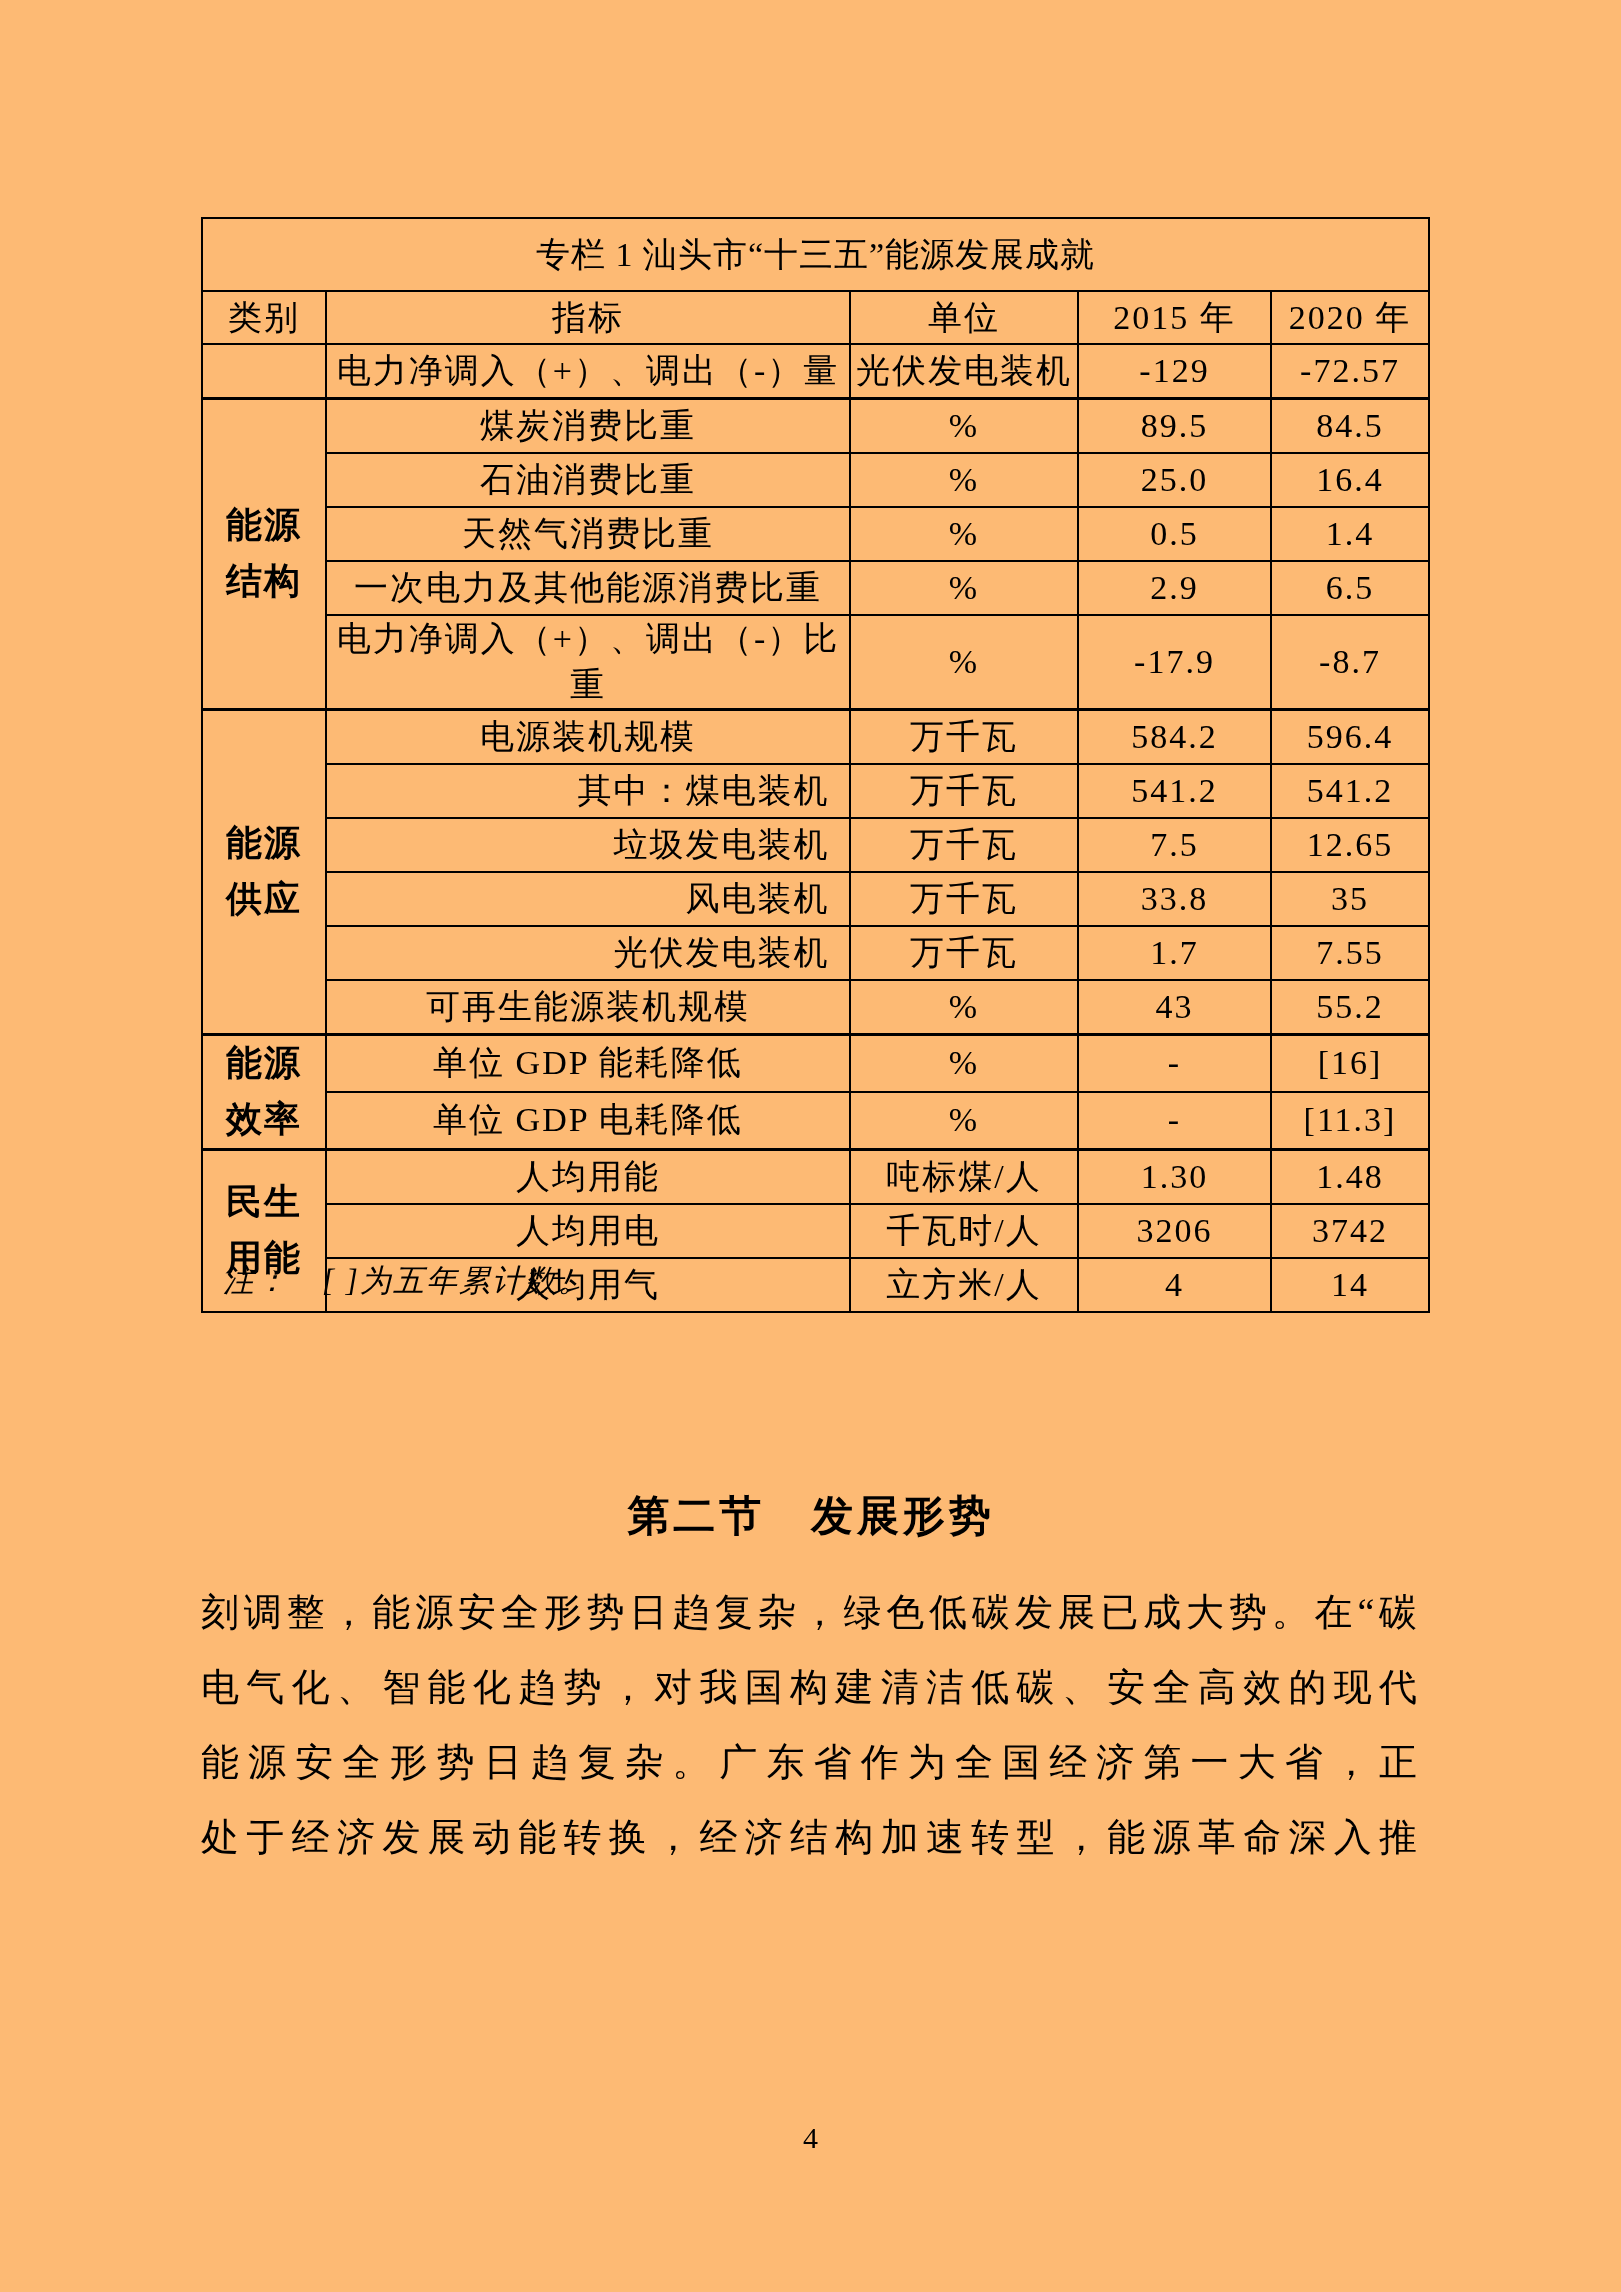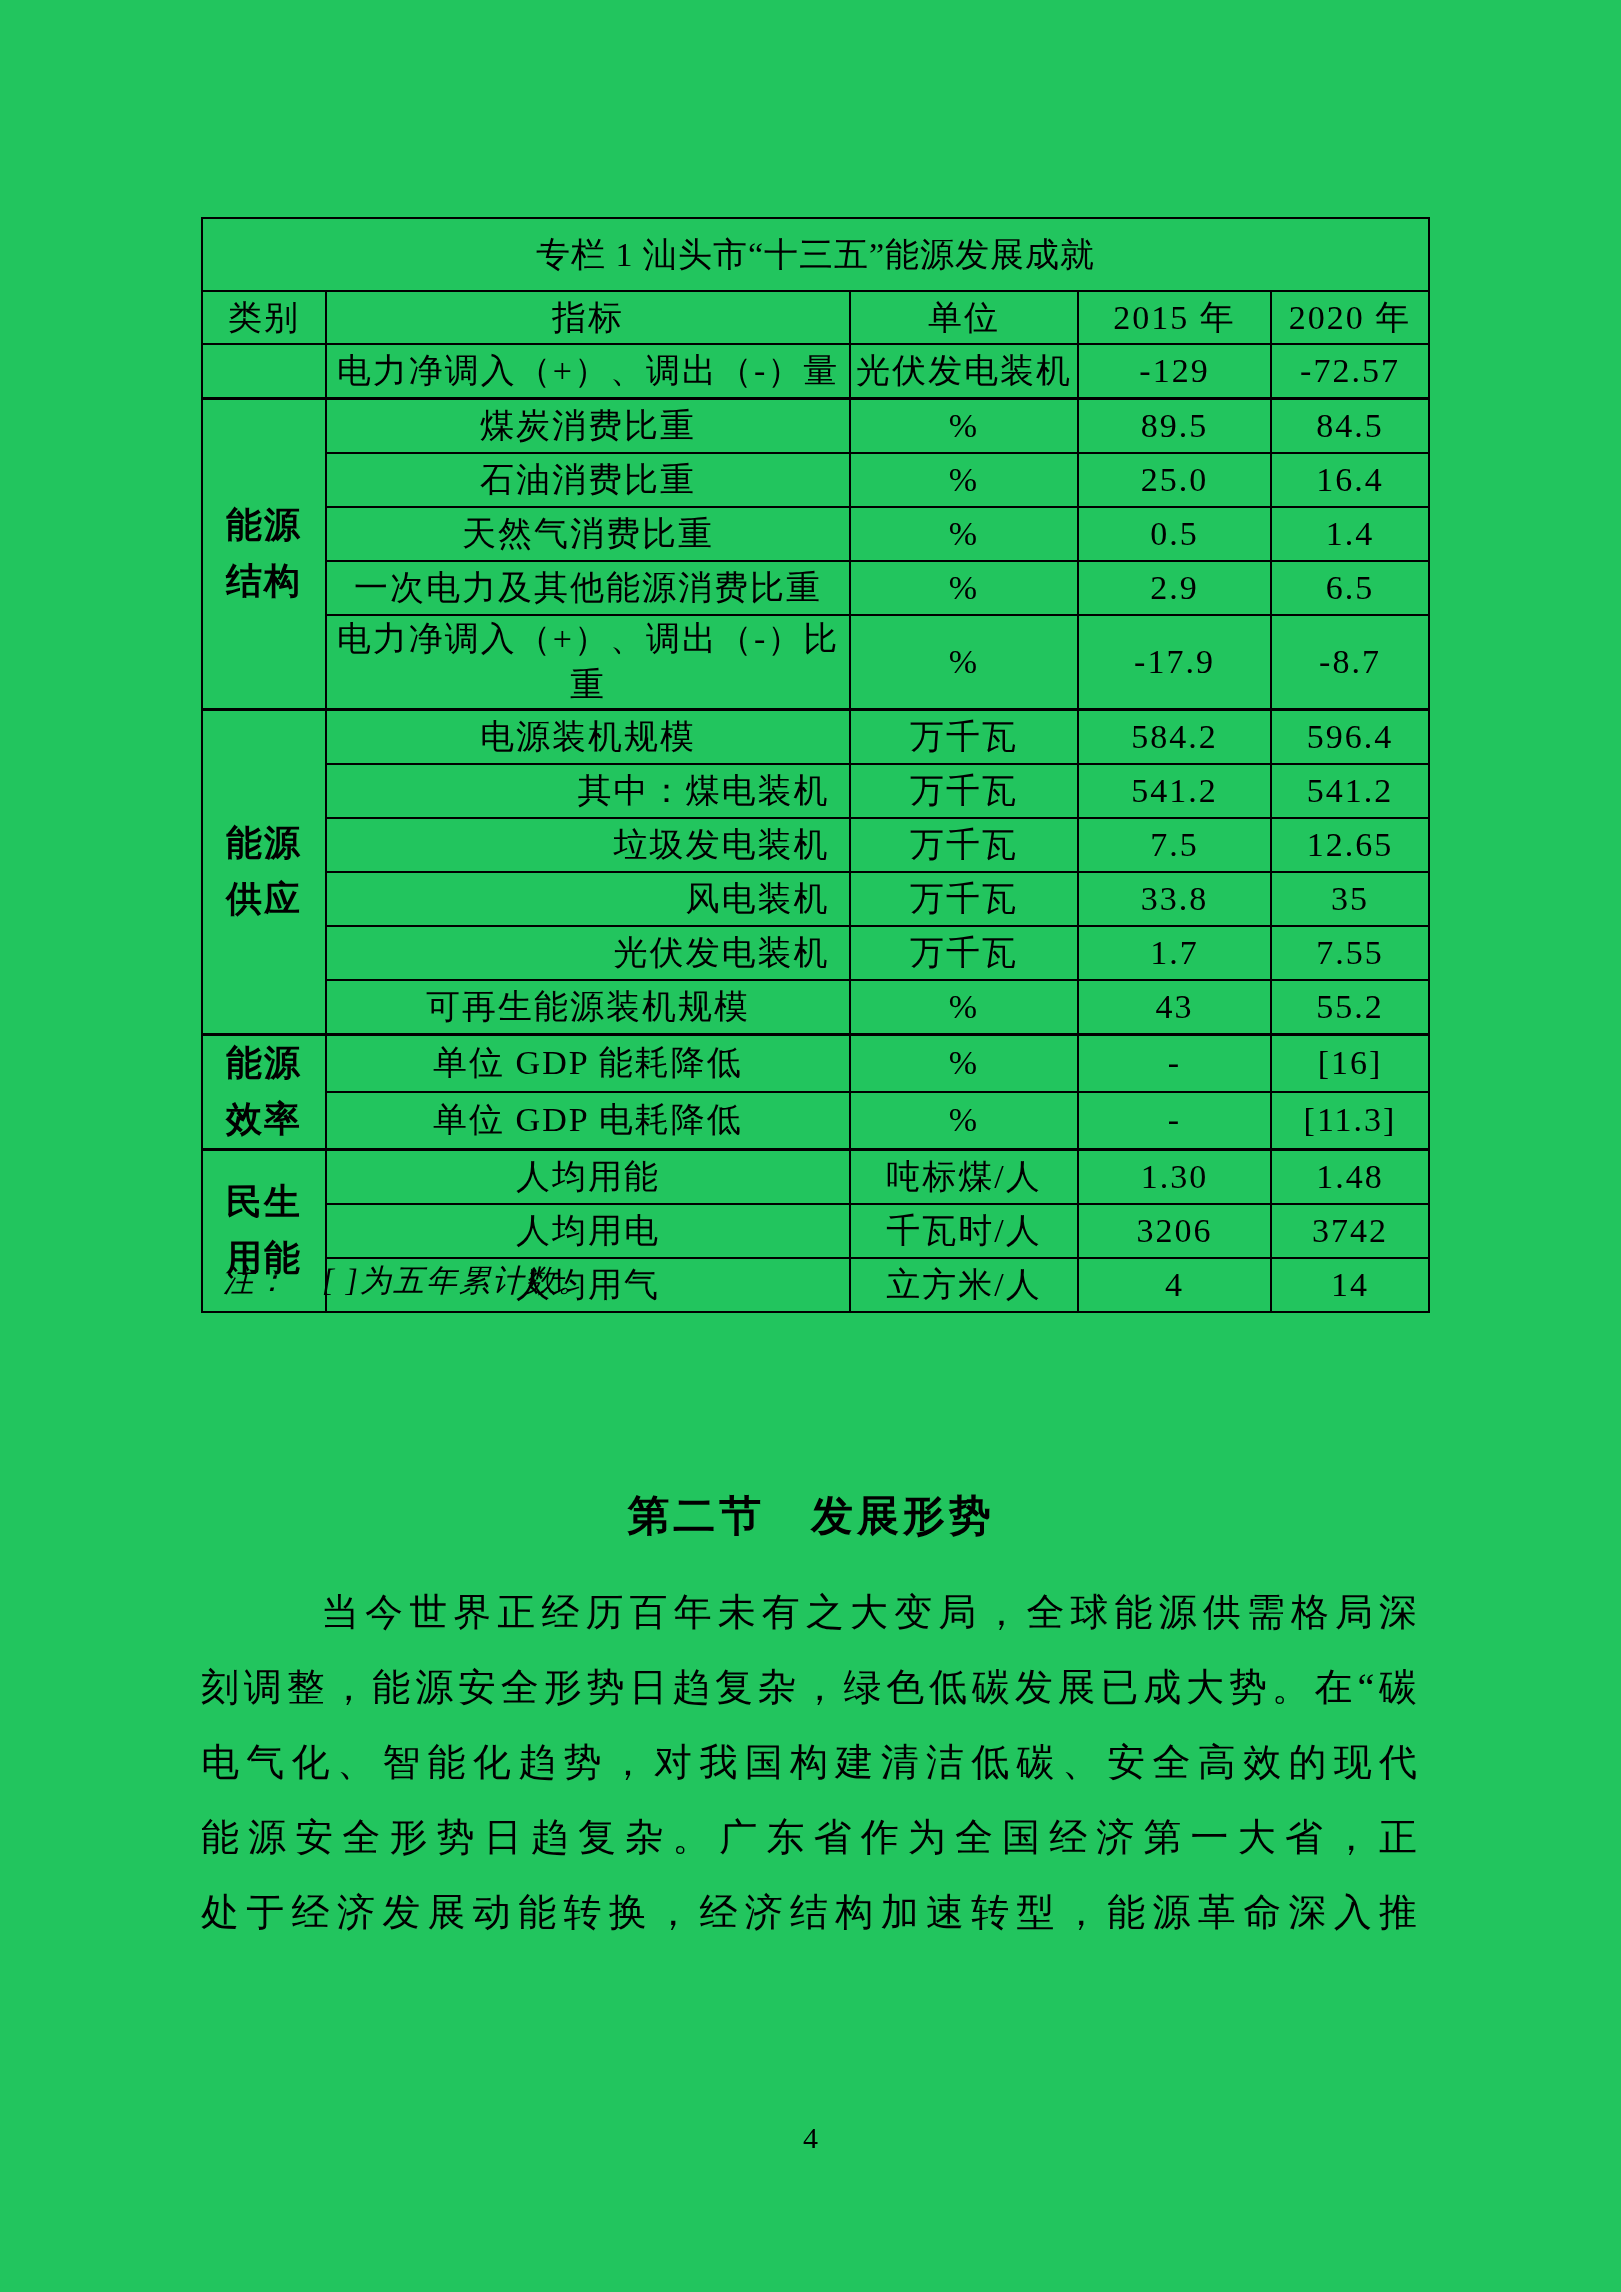--- a/index.html
+++ b/index.html
@@ -1,19 +1,19 @@
 <!DOCTYPE html>
 <html><head>
 <meta charset="utf-8">
 <style>
   html,body { margin:0; padding:0; background:#888; }
   .page {
     position: relative;
     width: 1621px; height: 2293px;
-    background: #22c55e;
+    background: #fdba74;
     font-family: "Liberation Serif", "DejaVu Serif", serif;
     color: #000;
     overflow: hidden;
   }
 
   
   table.energy {
     position: absolute; left: 201px; top: 217px;
     width: 1228px;
     border-collapse: collapse; table-layout: fixed;
@@ -215,21 +215,20 @@
         <td>14</td>
       </tr>
     </tbody>
   </table>
 
   <div class="note">注：　[ ]为五年累计数。</div>
 
   <div class="heading">第二节　发展形势</div>
 
   <div class="para">
-    <div class="para-line first">当今世界正经历百年未有之大变局，全球能源供需格局深</div>
     <div class="para-line">刻调整，能源安全形势日趋复杂，绿色低碳发展已成大势。在“碳</div>
     <div class="para-line">电气化、智能化趋势，对我国构建清洁低碳、安全高效的现代</div>
     <div class="para-line">能源安全形势日趋复杂。广东省作为全国经济第一大省，正</div>
     <div class="para-line">处于经济发展动能转换，经济结构加速转型，能源革命深入推</div>
   </div>
 
   <div class="page-num">4</div>
 
 </div>
 

